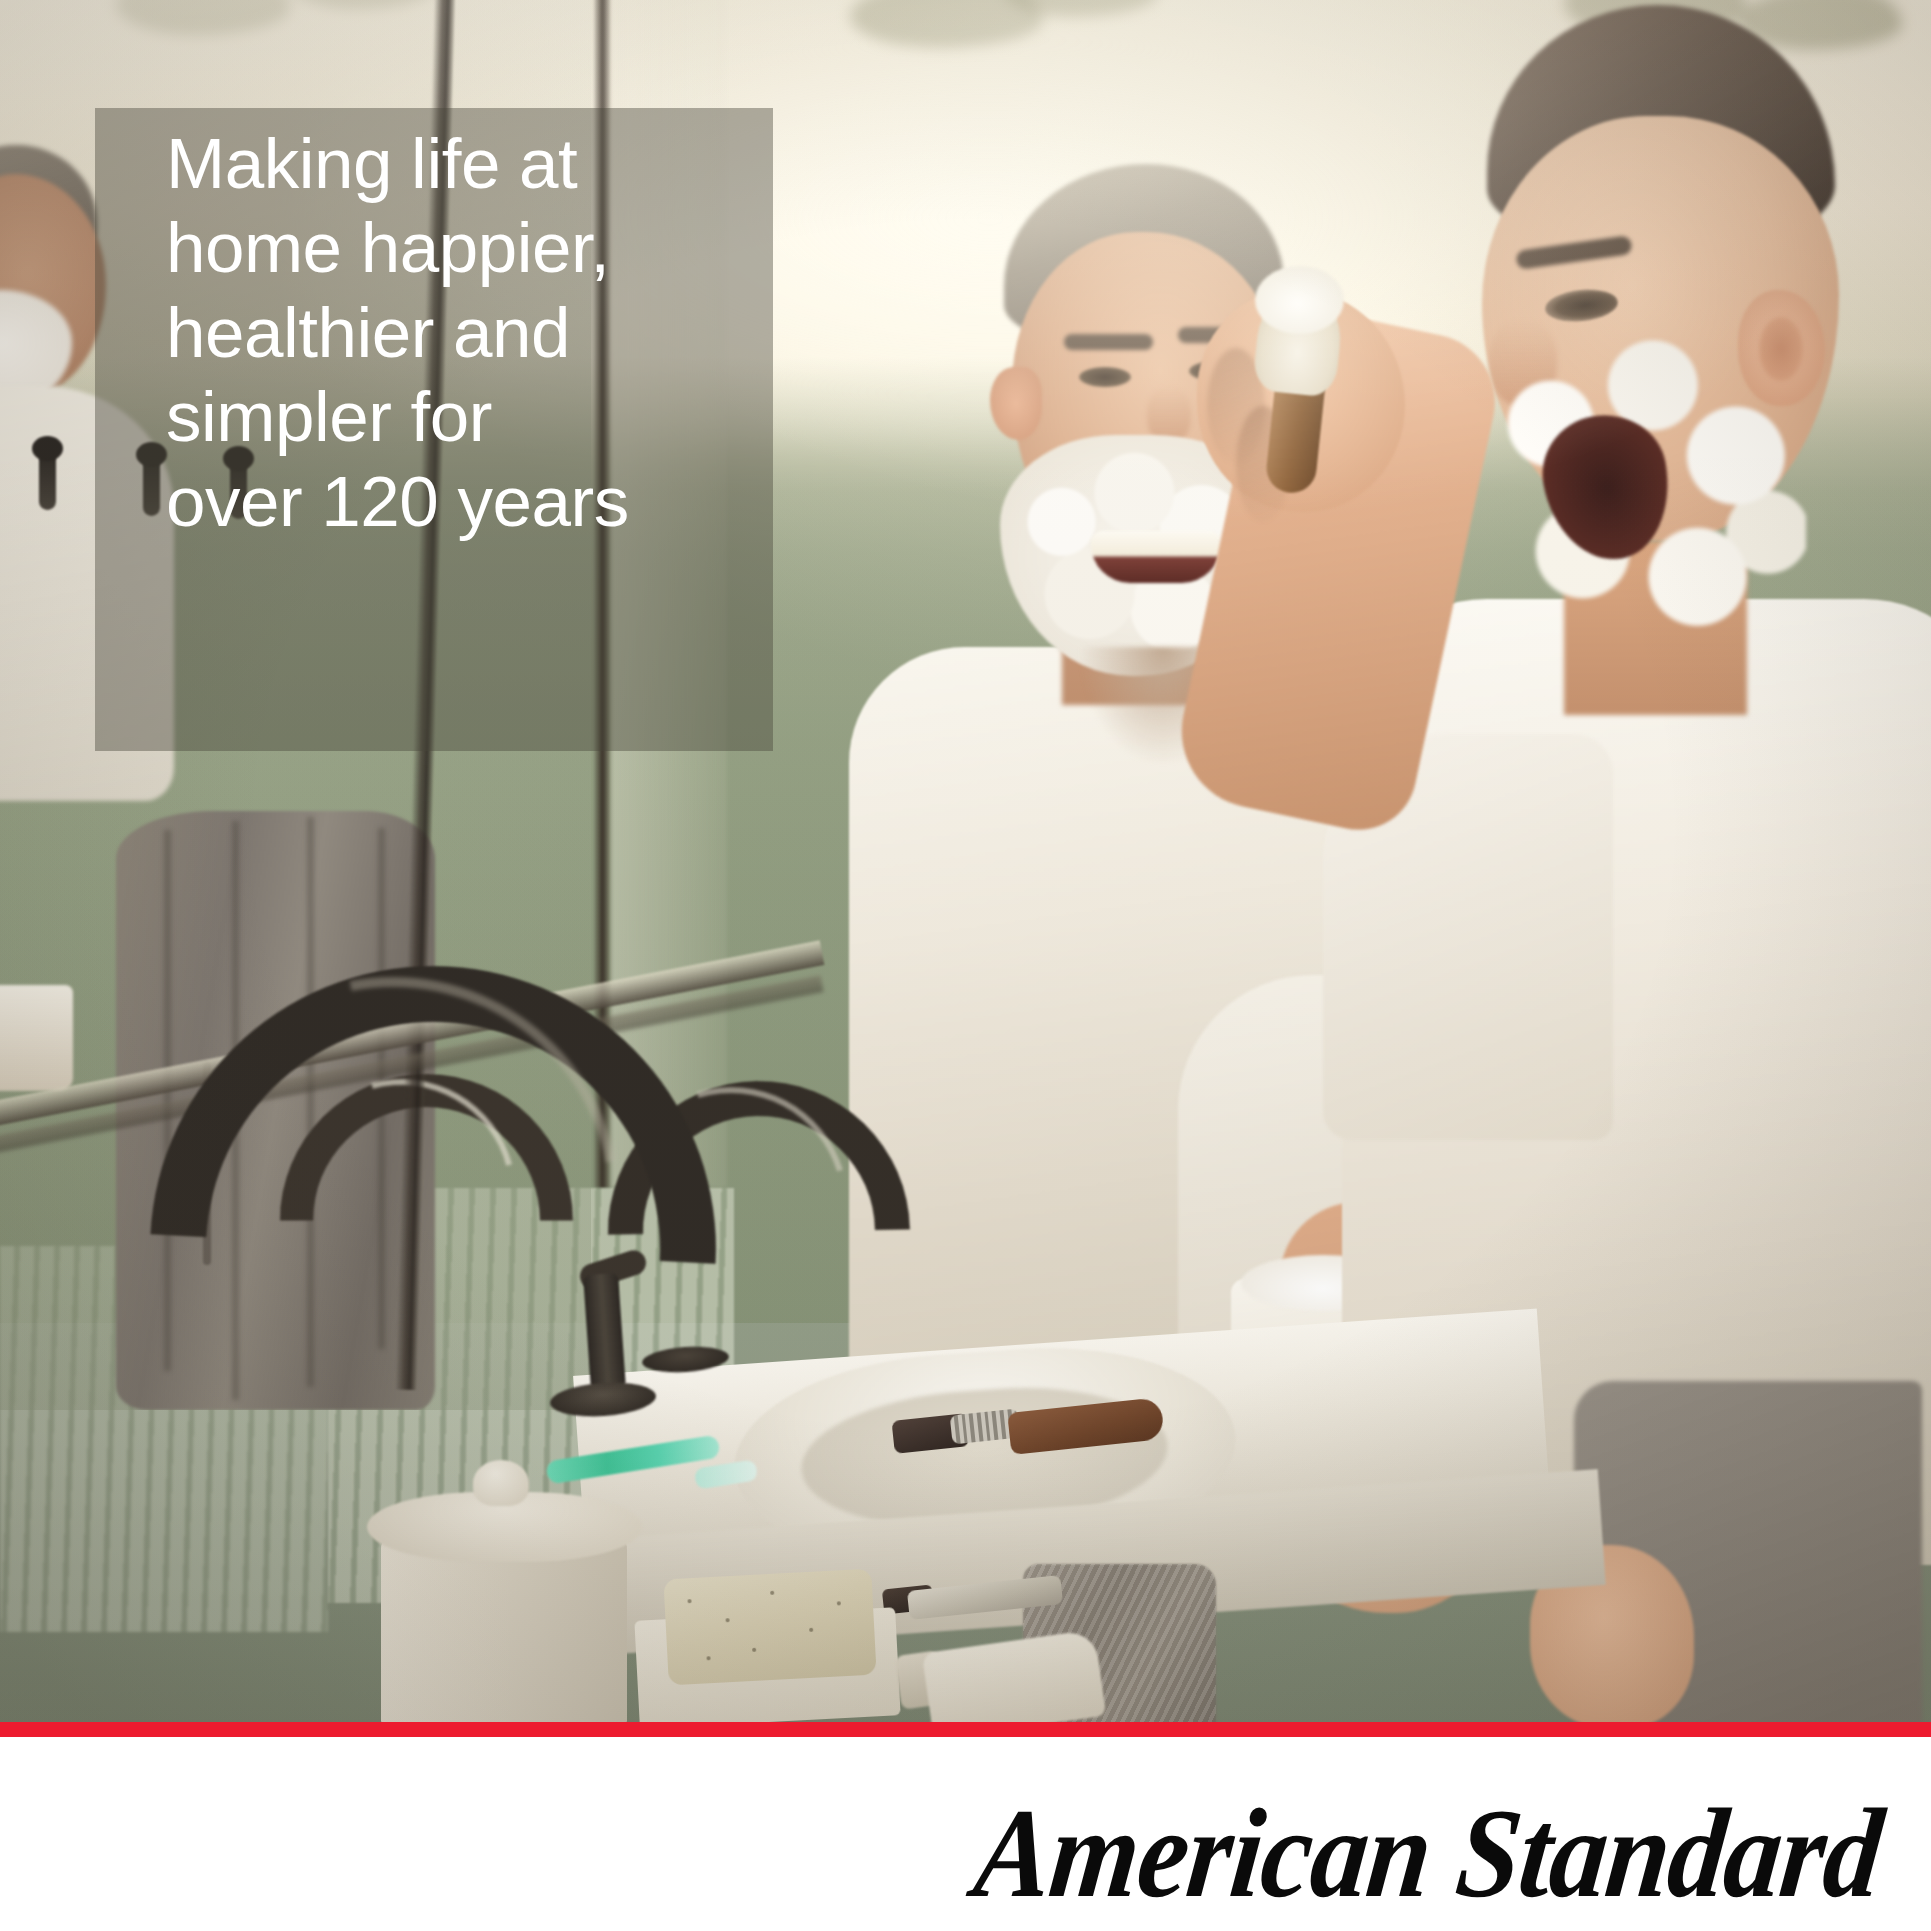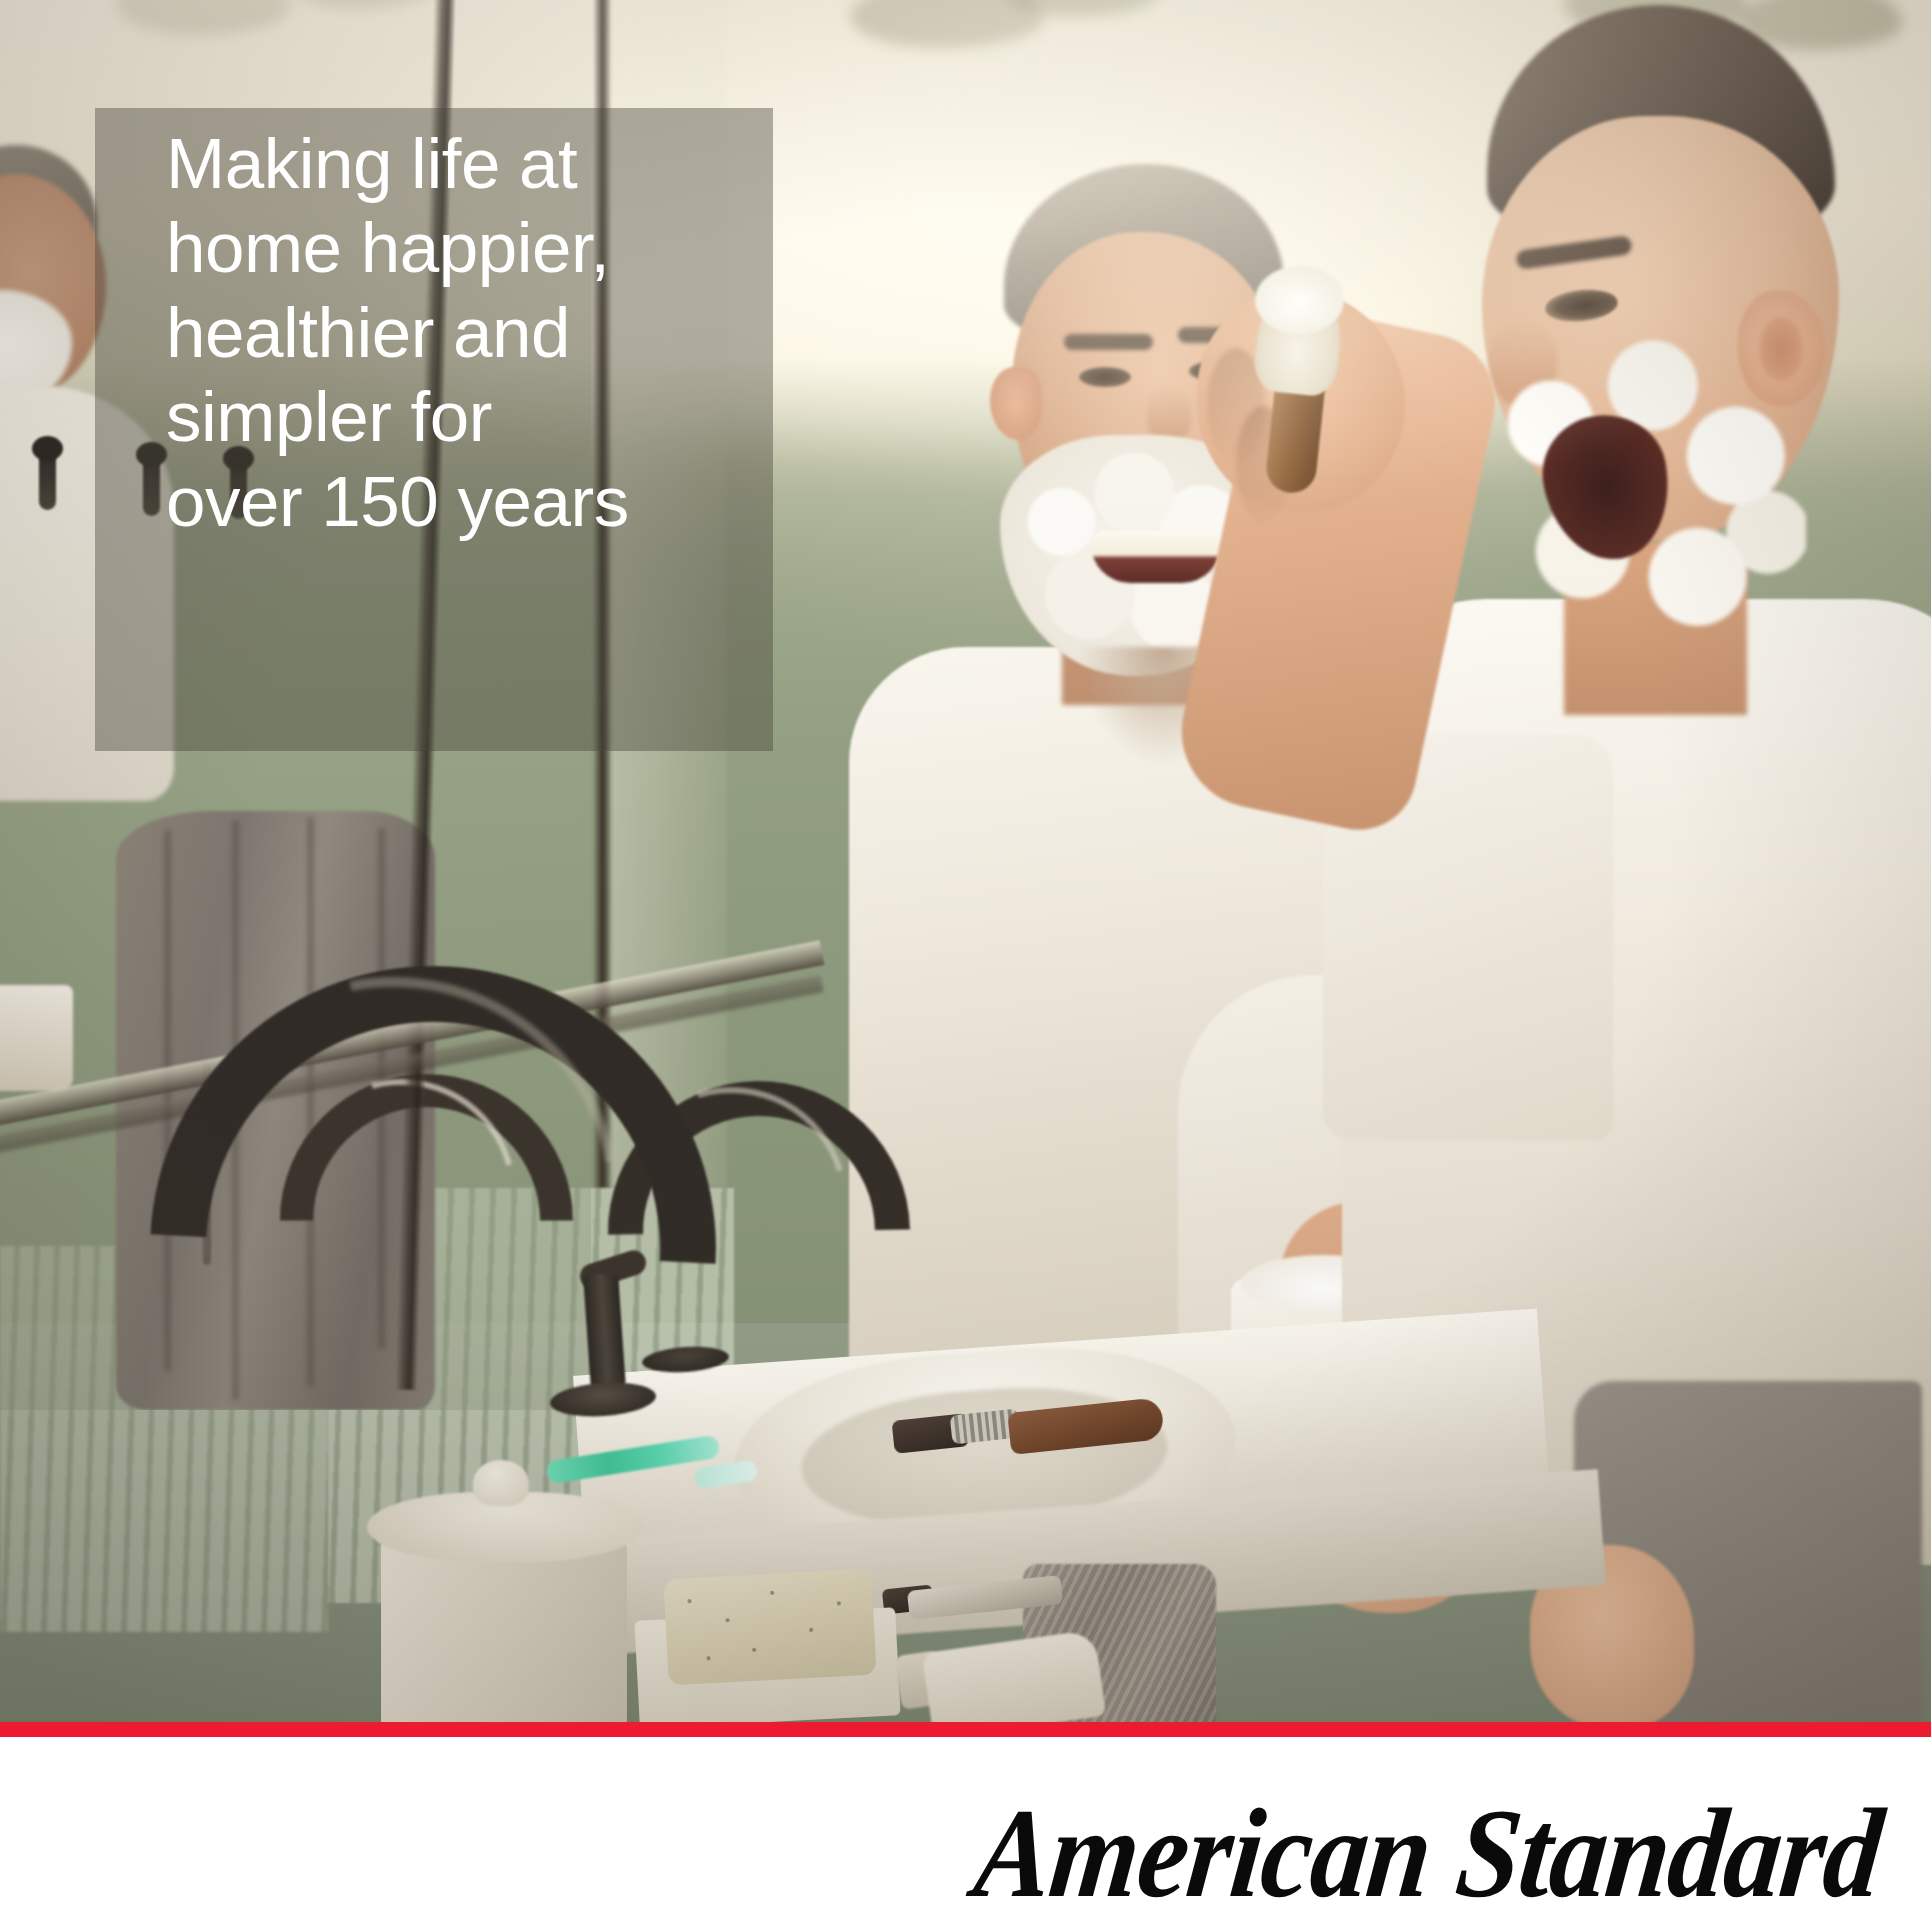--- a/index.html
+++ b/index.html
@@ -1011,21 +1011,21 @@
     <div class="faucet-arc-hl"></div>
 
     <div class="haze"></div>
     <div class="vignette"></div>
 
     <div id="headline-overlay"></div>
     <div id="headline-text">Making life at
 home happier,
 healthier and
 simpler for
-over 150 years</div>
+over 120 years</div>
 
   </div>
 
   <div id="brand-rule"></div>
 
   <div id="footer">
     <div id="logo-wordmark">American Standard</div>
   </div>
 
 </div>

